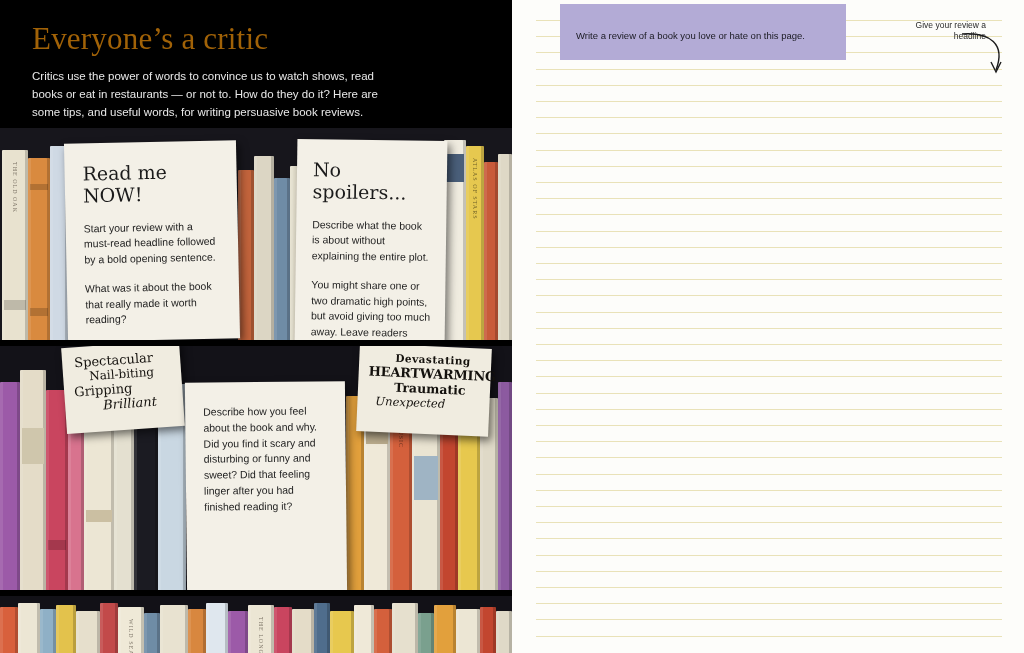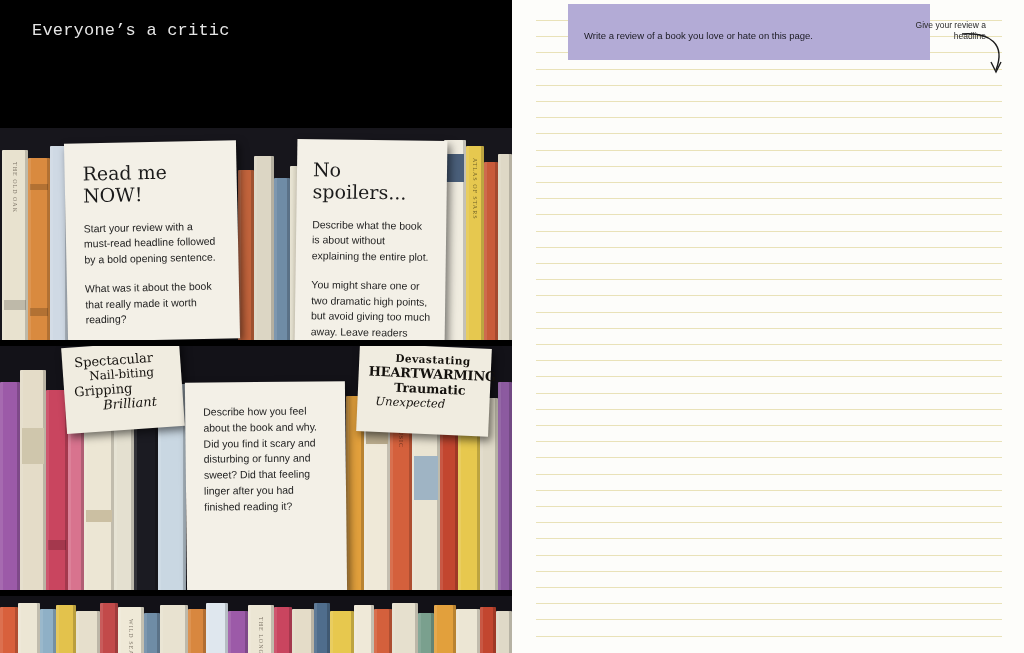--- a/index.html
+++ b/index.html
@@ -30,23 +30,23 @@
   }
   .intro-block {
     position: absolute;
     left: 0; top: 0;
     width: 512px; height: 128px;
     background: #000000;
     box-sizing: border-box;
     padding: 22px 30px 0 32px;
   }
   .intro-title {
-    color: #e5e5e5;
-    font-family: Liberation Mono, monospace;
-    font-size: 17px;
+    color: #a16207;
+    font-family: Liberation Serif, serif;
+    font-size: 31px;
     font-weight: normal;
     letter-spacing: 0.2px;
     margin: 0 0 12px 0;
     line-height: 1.1;
   }
   .intro-body {
     color: #e8e8e8;
     font-size: 11.5px;
     line-height: 1.55;
     max-width: 360px;
@@ -175,22 +175,22 @@
   }
   .rule {
     position: absolute;
     left: 24px;
     width: 466px;
     height: 1px;
     background: #e9e2b8;
   }
   .prompt-box {
     position: absolute;
-    left: 56px; top: 4px;
-    width: 362px; height: 56px;
+    left: 48px; top: 4px;
+    width: 286px; height: 56px;
     background: #b3abd6;
     box-sizing: border-box;
     padding: 25px 14px 0 16px;
   }
   .prompt-text {
     font-size: 9.5px;
     color: #1a1a22;
     margin: 0;
     line-height: 1.4;
   }
@@ -210,20 +210,21 @@
 </style>
 </head>
 <body>
 
 <div class="spread">
 
   <div class="left-page">
 
     <div class="intro-block">
       <h1 class="intro-title">Everyone’s a critic</h1>
+      <p class="intro-body">Critics use the power of words to convince us to watch shows, read books or eat in restaurants — or not to. How do they do it? Here are some tips, and useful words, for writing persuasive book reviews.</p>
     </div>
 
     <div class="shelf shelf1">
 
       <div class="book light" style="left:2px; width:26px; height:196px; background:#e8e2cf;">
         <span class="vtext">THE OLD OAK</span>
         <div class="band" style="top:150px; height:10px;"></div>
       </div>
       <div class="book" style="left:28px; width:22px; height:188px; background:#d98a3f;">
         <div class="band" style="top:26px; height:6px;"></div>

